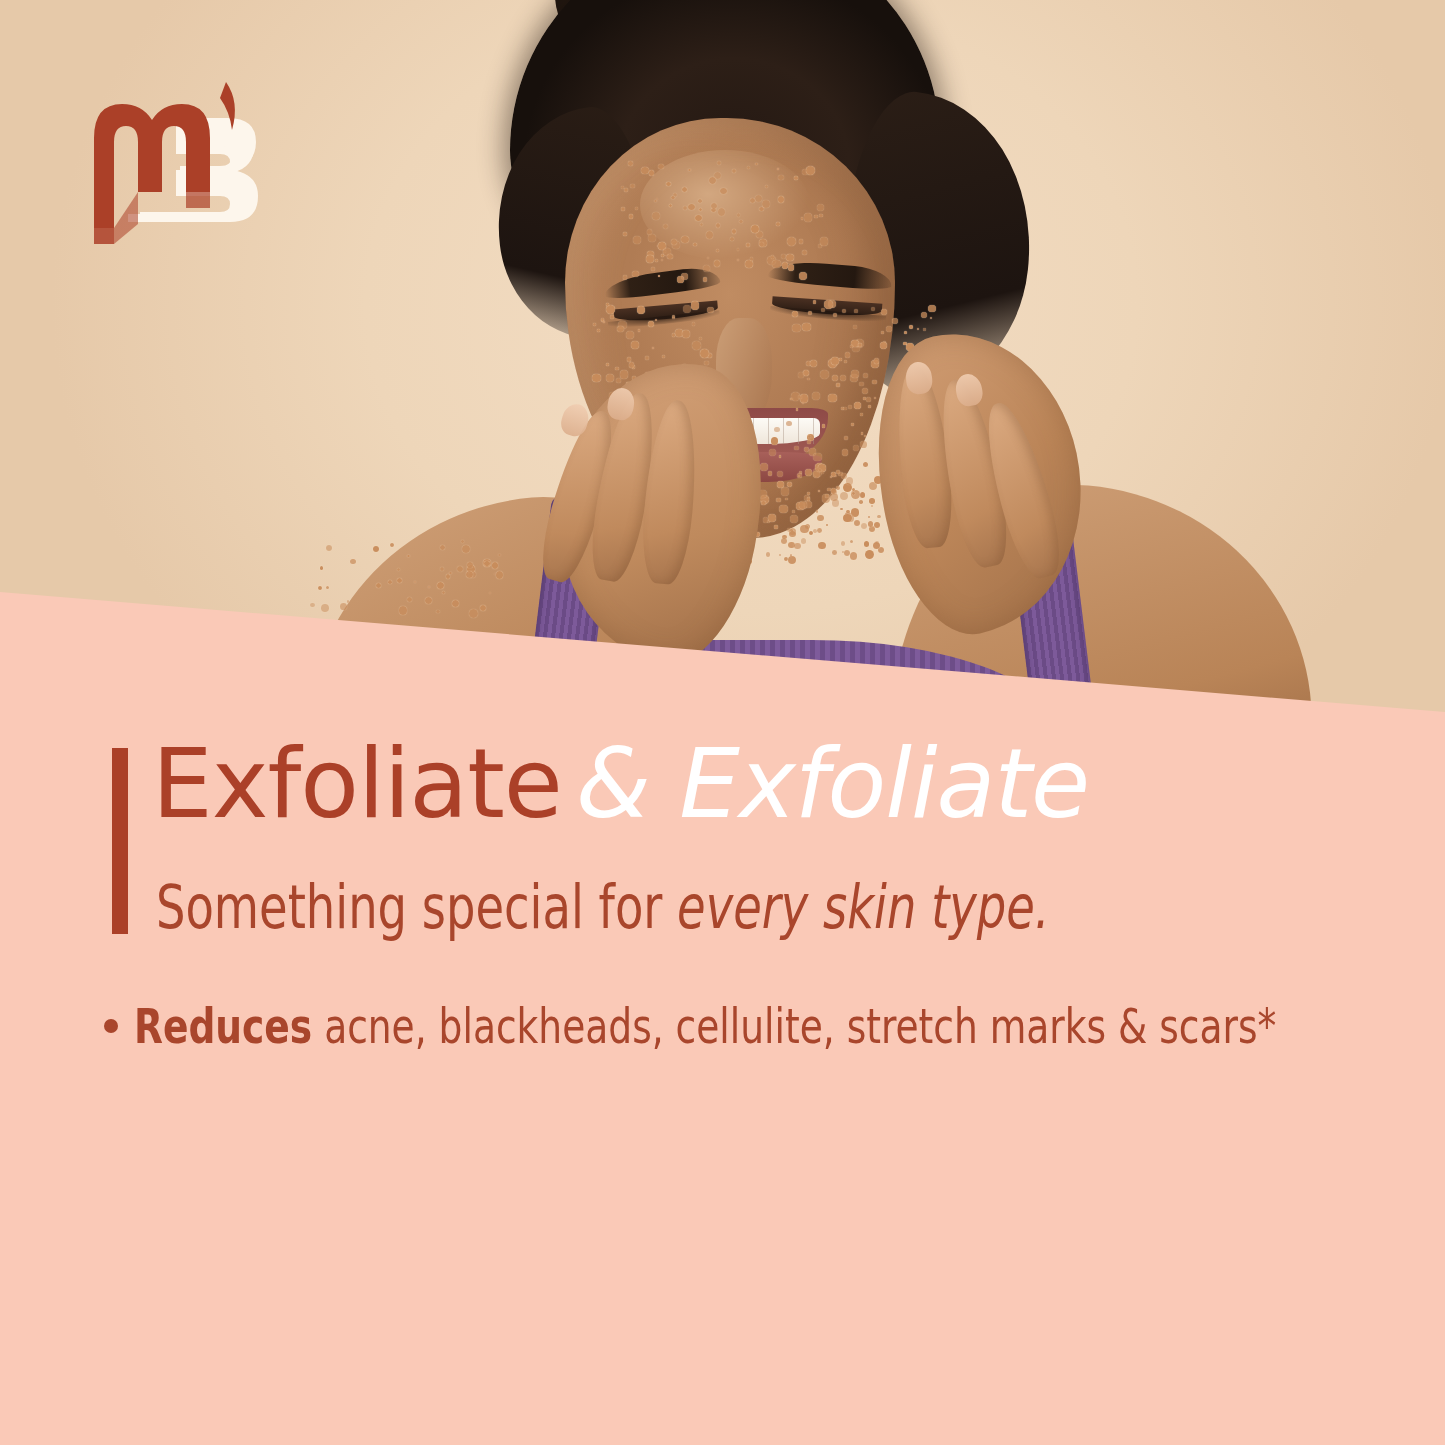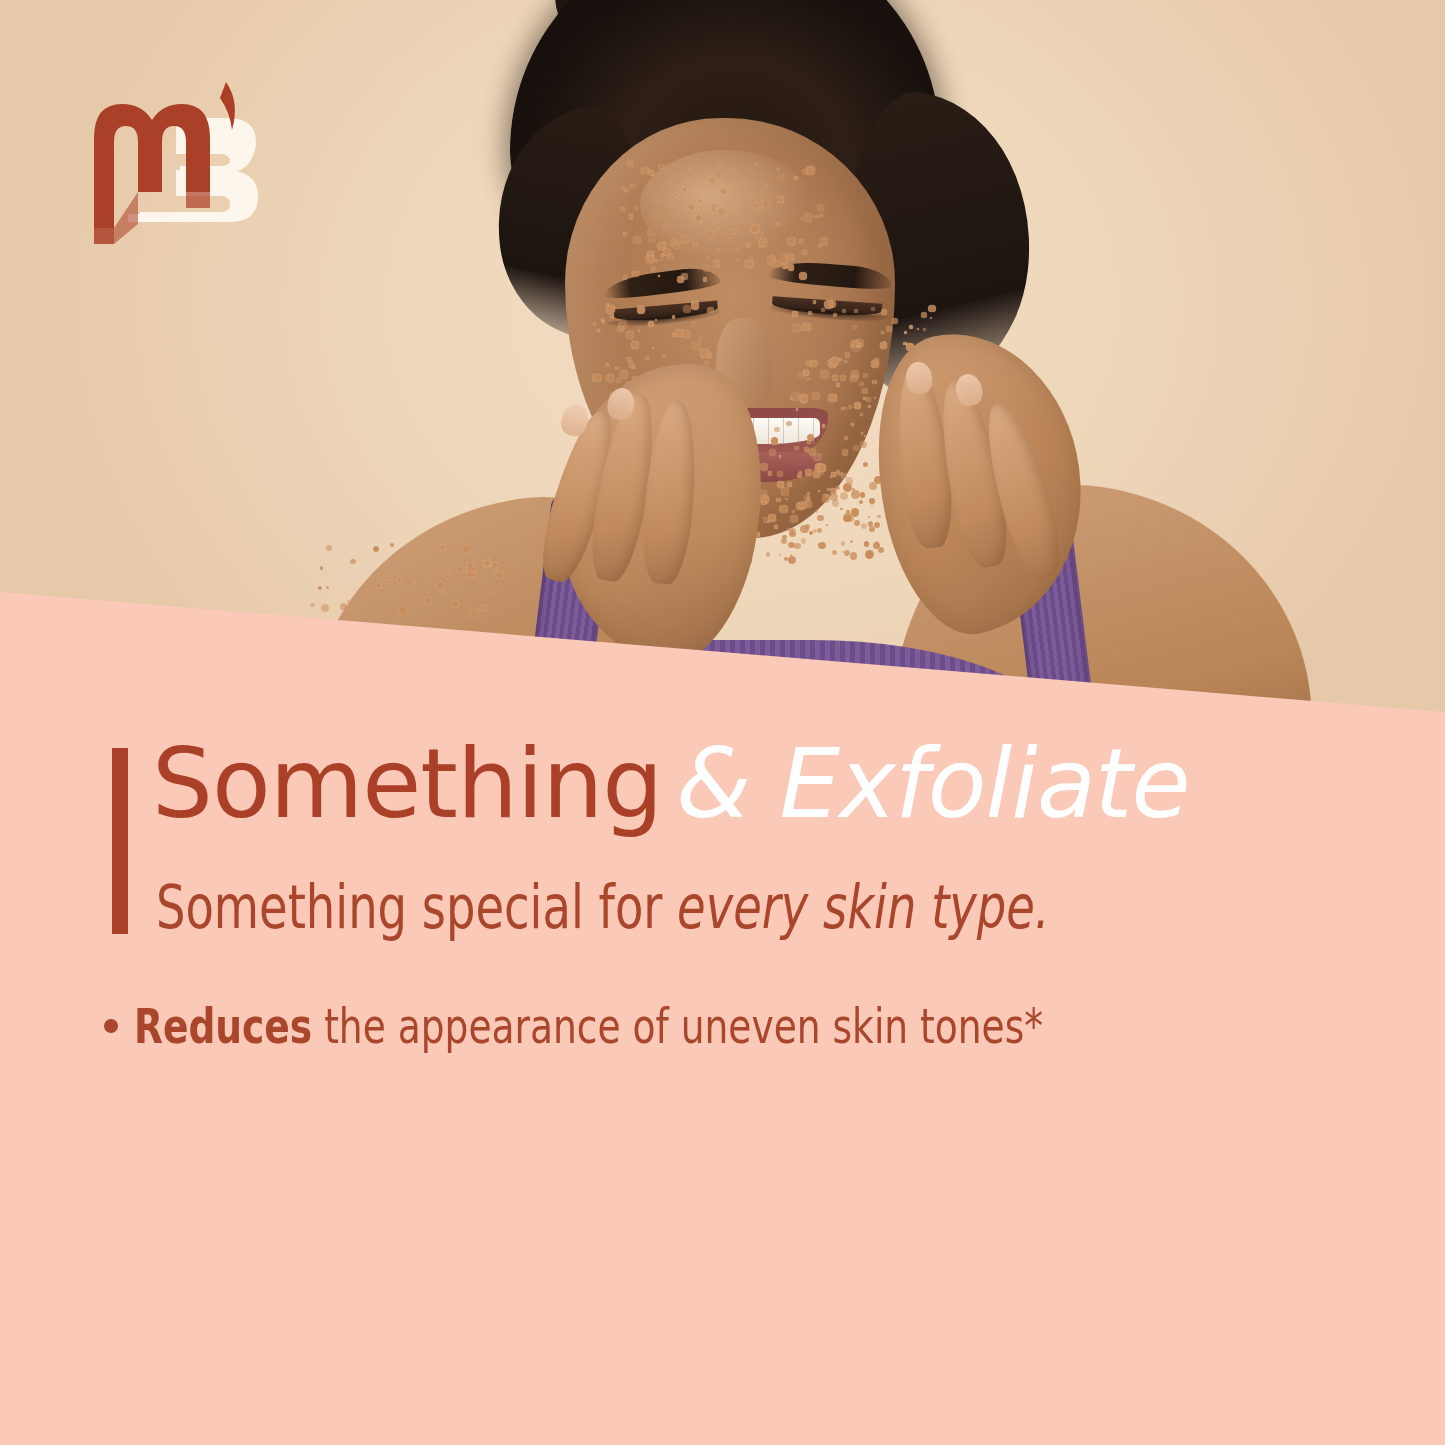--- a/index.html
+++ b/index.html
@@ -934,27 +934,27 @@
         <path d="M106 120 L130 120 L130 136 L106 136 Z" opacity="0.7"></path>
       </g>
 
       <path d="M146 10 Q160 30 152 58 Q150 40 140 26 Z" fill="#ab4028"></path>
     </svg>
   </div>
 
   <div class="accent-bar"></div>
 
   <div class="headline">
-    <span class="h-part1">Something</span><span class="h-part2">&amp; Exfoliate</span>
+    <span class="h-part1">Exfoliate</span><span class="h-part2">&amp; Exfoliate</span>
   </div>
 
   <div class="subhead">
     <span>Something special for </span><span class="sub-em">every skin type.</span>
   </div>
 
   <div class="bullets" id="bullet-list">
       <div class="bullet-row">
         <span class="bullet-dot"></span>
-        <span class="bullet-text"><span class="b-strong">Reduces</span><span> the appearance of uneven skin tones*</span></span>
+        <span class="bullet-text"><span class="b-strong">Reduces</span><span> acne, blackheads, cellulite, stretch marks &amp; scars*</span></span>
       </div>
     </div>
 
 </div>
 
 </body></html>

